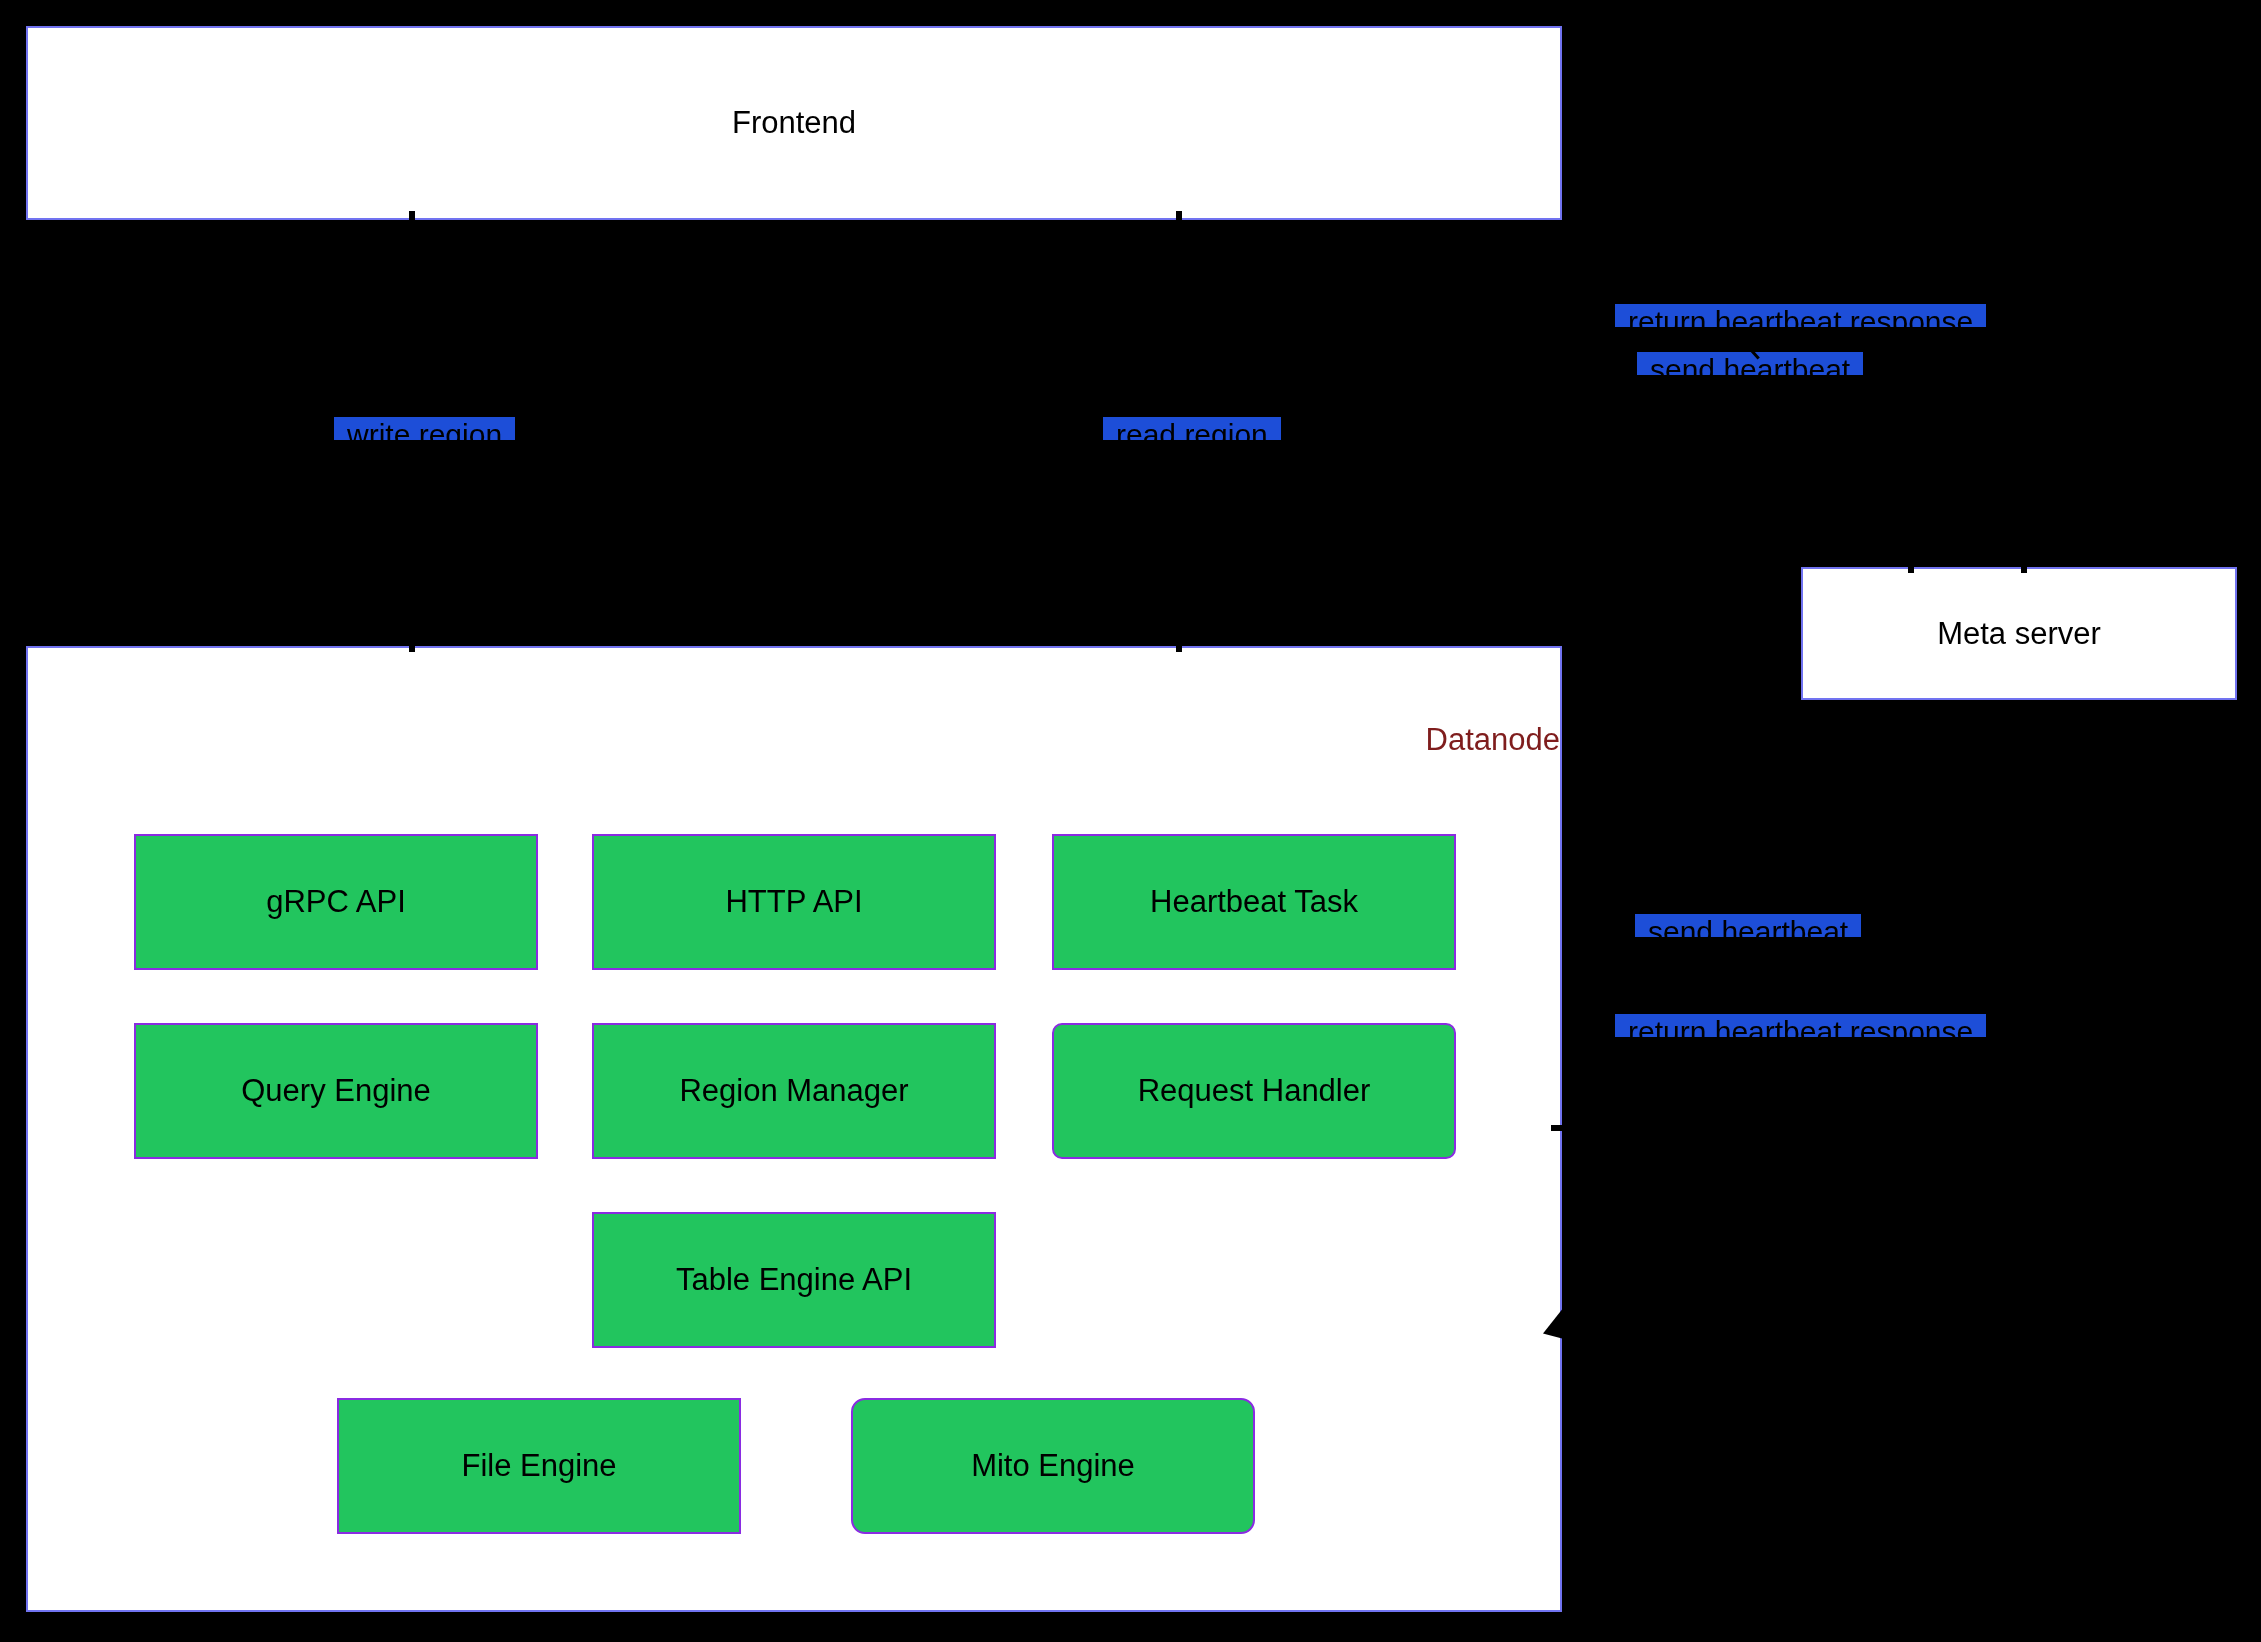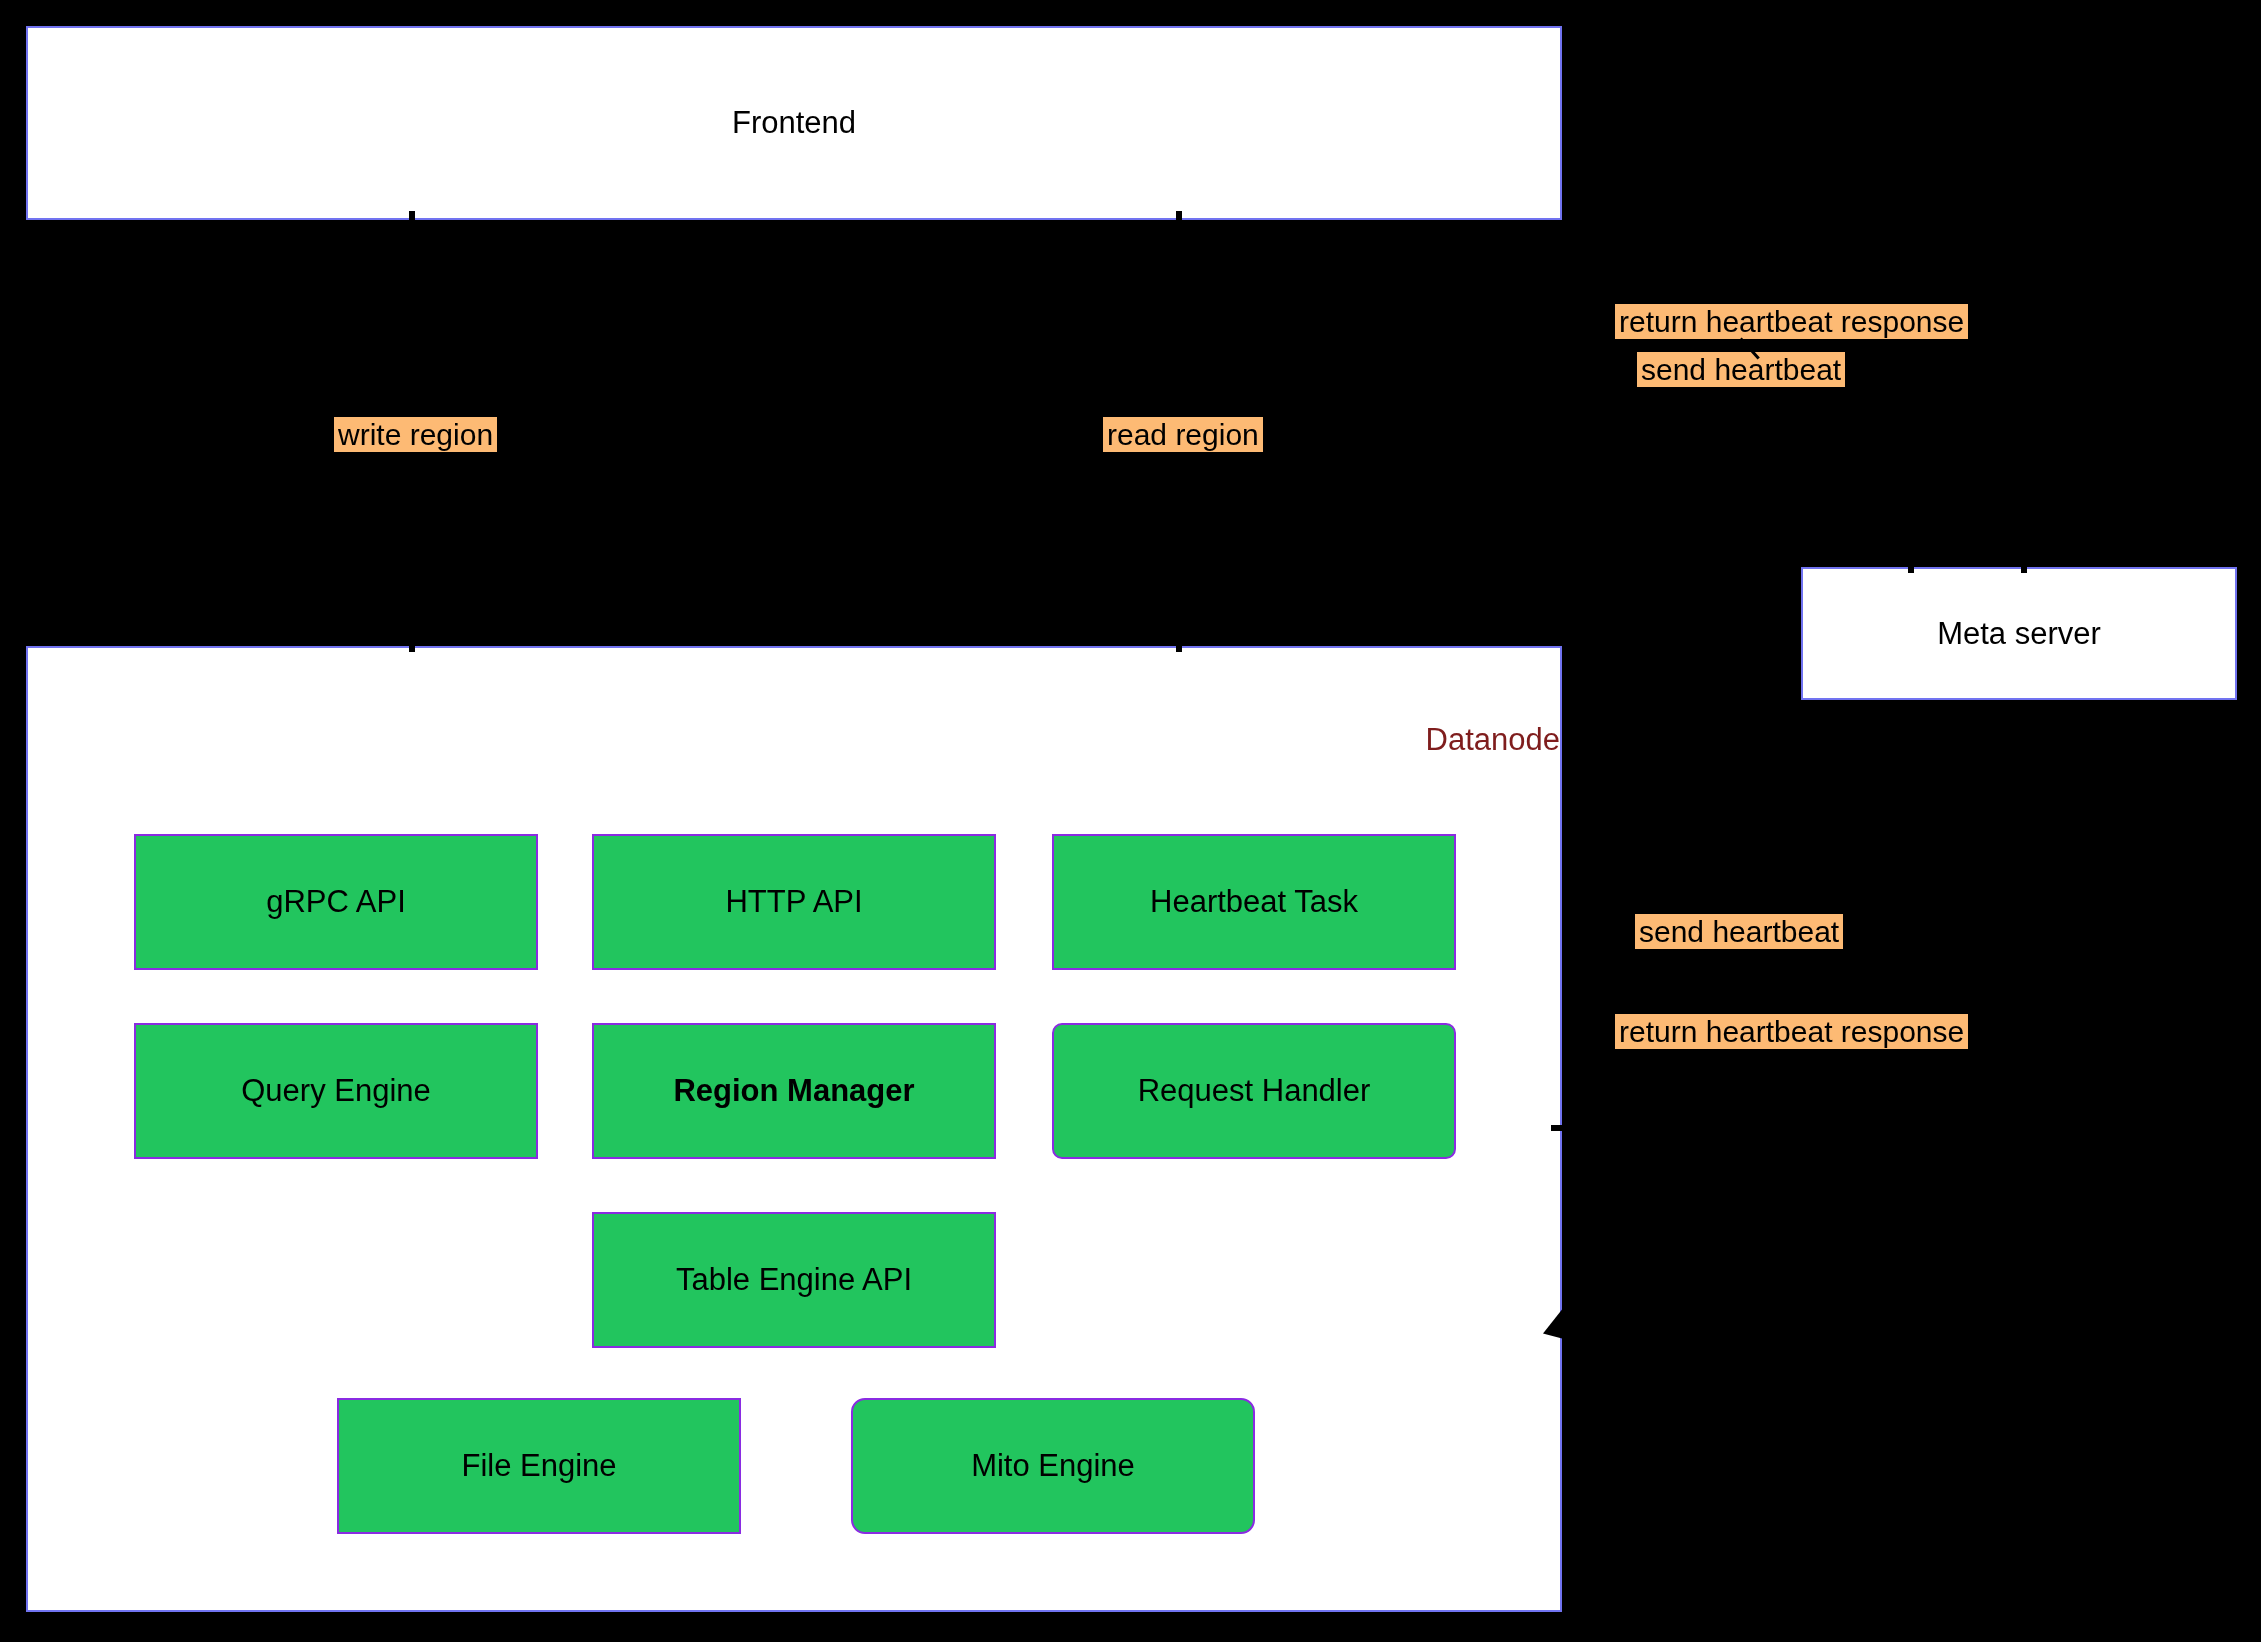--- a/index.html
+++ b/index.html
@@ -21,22 +21,22 @@
     width:404px;height:136px;
   }
   .component .node-label{font-size:31px;}
   
   .container-title{
     position:absolute;left:0;width:100%;text-align:right;
     font-size:31px;color:#7f1d1d;
   }
   
   .edge-label{
-    position:absolute;background:#fdba74;color:#000;
-    font-size:30px;line-height:35px;height:35px;padding:0 4px;
+    position:absolute;background:#1d4ed8;color:#000;
+    font-size:30px;line-height:35px;height:23px;padding:0 13px;
     white-space:nowrap;
   }
   
   .tick{position:absolute;width:6px;height:12px;background:#000;z-index:5;}
   .tick-h{position:absolute;width:12px;height:6px;background:#000;z-index:5;}
   .arrowhead{position:absolute;z-index:6;}
   .edge-line{position:absolute;background:#000;z-index:7;}
 </style>
 </head>
 <body>
@@ -60,21 +60,21 @@
   </div>
   <div class="component" style="left:592px;top:834px;">
     <span class="node-label">HTTP API</span>
   </div>
   <div class="component" style="left:1052px;top:834px;">
     <span class="node-label">Heartbeat Task</span>
   </div>
   <div class="component" style="left:134px;top:1023px;">
     <span class="node-label">Query Engine</span>
   </div>
-  <div class="component" style="left:592px;top:1023px;font-weight:bold;">
+  <div class="component" style="left:592px;top:1023px;">
     <span class="node-label">Region Manager</span>
   </div>
   <div class="component" style="left:1052px;top:1023px;border-radius:10px;">
     <span class="node-label">Request Handler</span>
   </div>
   <div class="component" style="left:592px;top:1212px;">
     <span class="node-label">Table Engine API</span>
   </div>
   <div class="component" style="left:337px;top:1398px;">
     <span class="node-label">File Engine</span>

